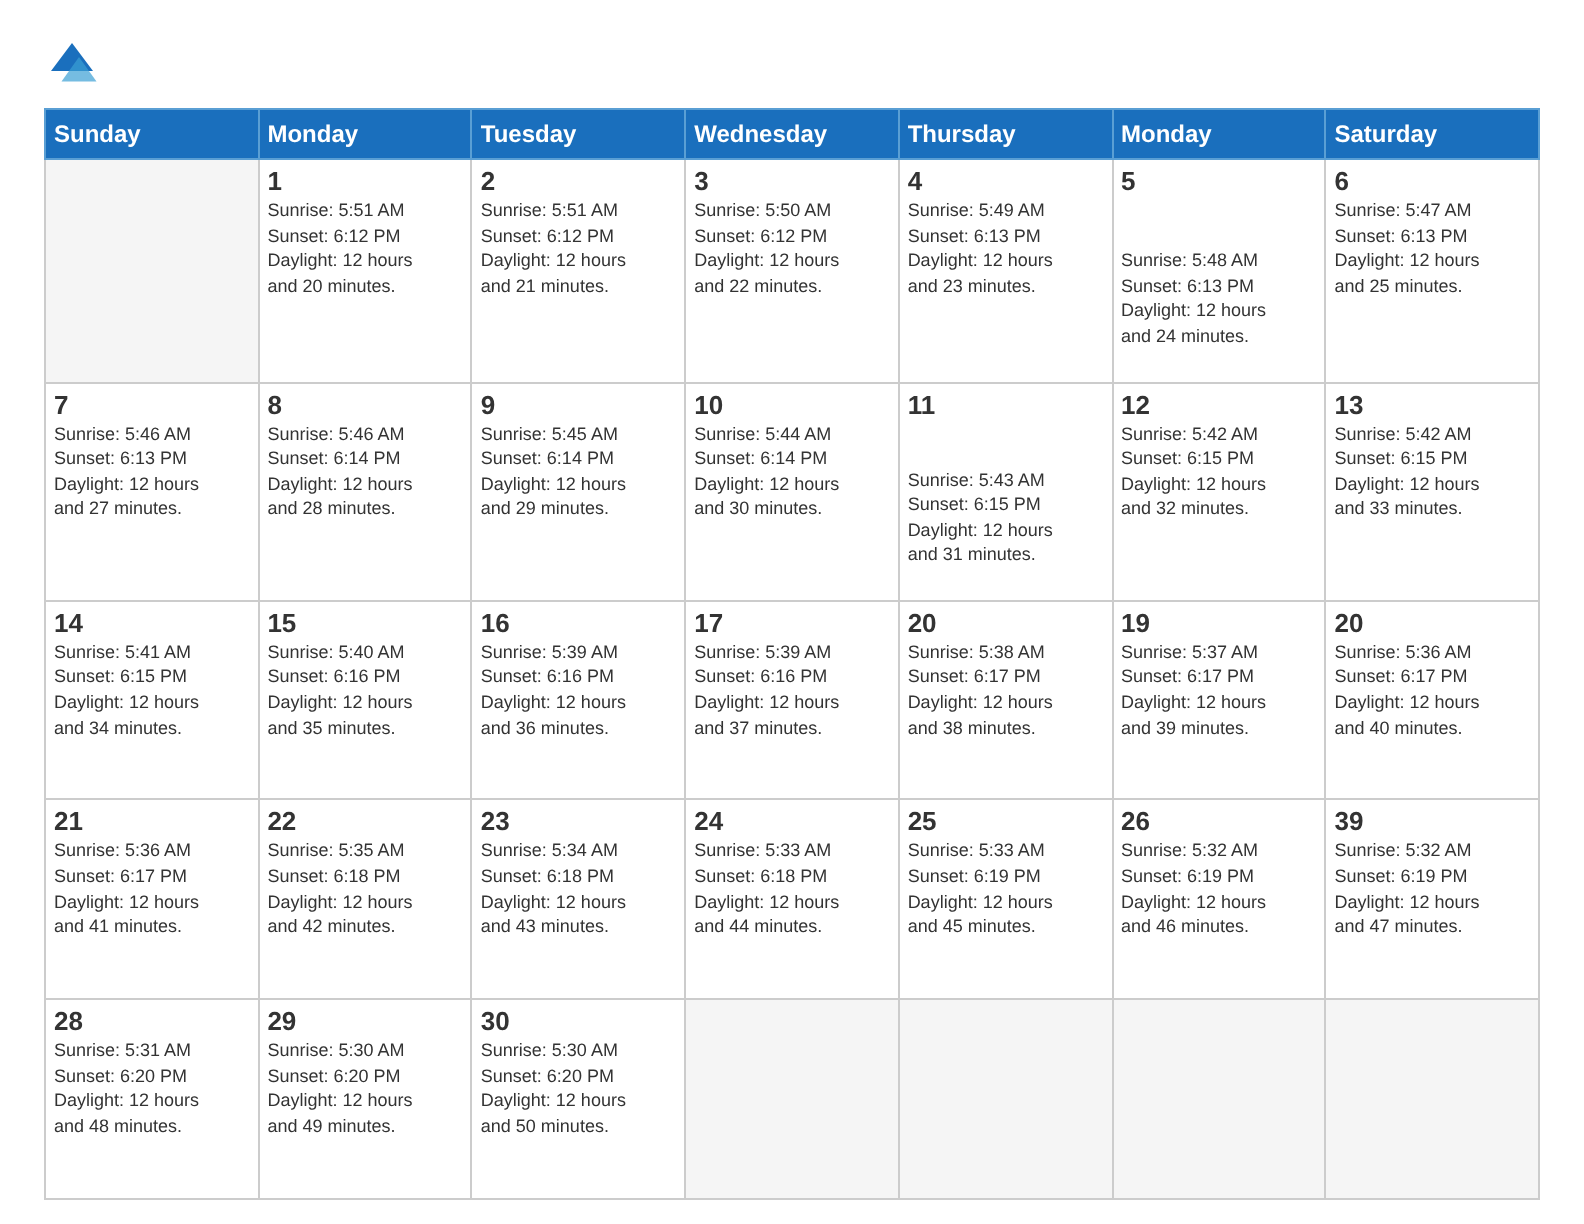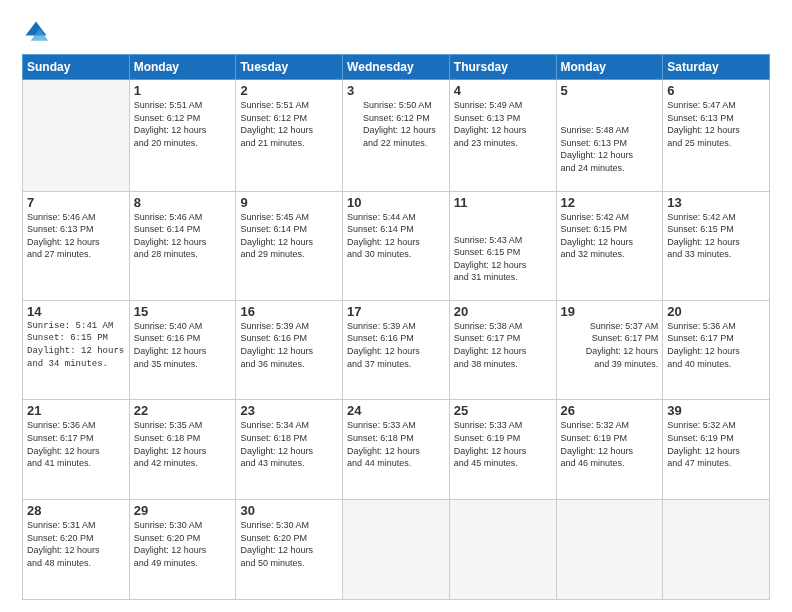--- a/index.html
+++ b/index.html
@@ -150,21 +150,21 @@
           </td>
           <td>
             <span class="day-number">2</span>
             <div class="day-info" style="white-space: pre-line;">Sunrise: 5:51 AM
 Sunset: 6:12 PM
 Daylight: 12 hours
 and 21 minutes.</div>
           </td>
           <td>
             <span class="day-number">3</span>
-            <div class="day-info" style="white-space: pre-line; margin-left: 16px;">Sunrise: 5:50 AM
+            <div class="day-info" style="white-space: pre-line;">Sunrise: 5:50 AM
 Sunset: 6:12 PM
 Daylight: 12 hours
 and 22 minutes.</div>
           </td>
           <td>
             <span class="day-number">4</span>
             <div class="day-info" style="white-space: pre-line;">Sunrise: 5:49 AM
 Sunset: 6:13 PM
 Daylight: 12 hours
 and 23 minutes.</div>
@@ -231,21 +231,21 @@
             <span class="day-number">13</span>
             <div class="day-info" style="white-space: pre-line;">Sunrise: 5:42 AM
 Sunset: 6:15 PM
 Daylight: 12 hours
 and 33 minutes.</div>
           </td>
         </tr>
         <tr>
           <td>
             <span class="day-number">14</span>
-            <div class="day-info" style="white-space: pre-line; font-family: Liberation Mono, monospace;">Sunrise: 5:41 AM
+            <div class="day-info" style="white-space: pre-line;">Sunrise: 5:41 AM
 Sunset: 6:15 PM
 Daylight: 12 hours
 and 34 minutes.</div>
           </td>
           <td>
             <span class="day-number">15</span>
             <div class="day-info" style="white-space: pre-line;">Sunrise: 5:40 AM
 Sunset: 6:16 PM
 Daylight: 12 hours
 and 35 minutes.</div>
@@ -266,21 +266,21 @@
           </td>
           <td>
             <span class="day-number">20</span>
             <div class="day-info" style="white-space: pre-line;">Sunrise: 5:38 AM
 Sunset: 6:17 PM
 Daylight: 12 hours
 and 38 minutes.</div>
           </td>
           <td>
             <span class="day-number">19</span>
-            <div class="day-info" style="white-space: pre-line; text-align: right;">Sunrise: 5:37 AM
+            <div class="day-info" style="white-space: pre-line;">Sunrise: 5:37 AM
 Sunset: 6:17 PM
 Daylight: 12 hours
 and 39 minutes.</div>
           </td>
           <td>
             <span class="day-number">20</span>
             <div class="day-info" style="white-space: pre-line;">Sunrise: 5:36 AM
 Sunset: 6:17 PM
 Daylight: 12 hours
 and 40 minutes.</div>

